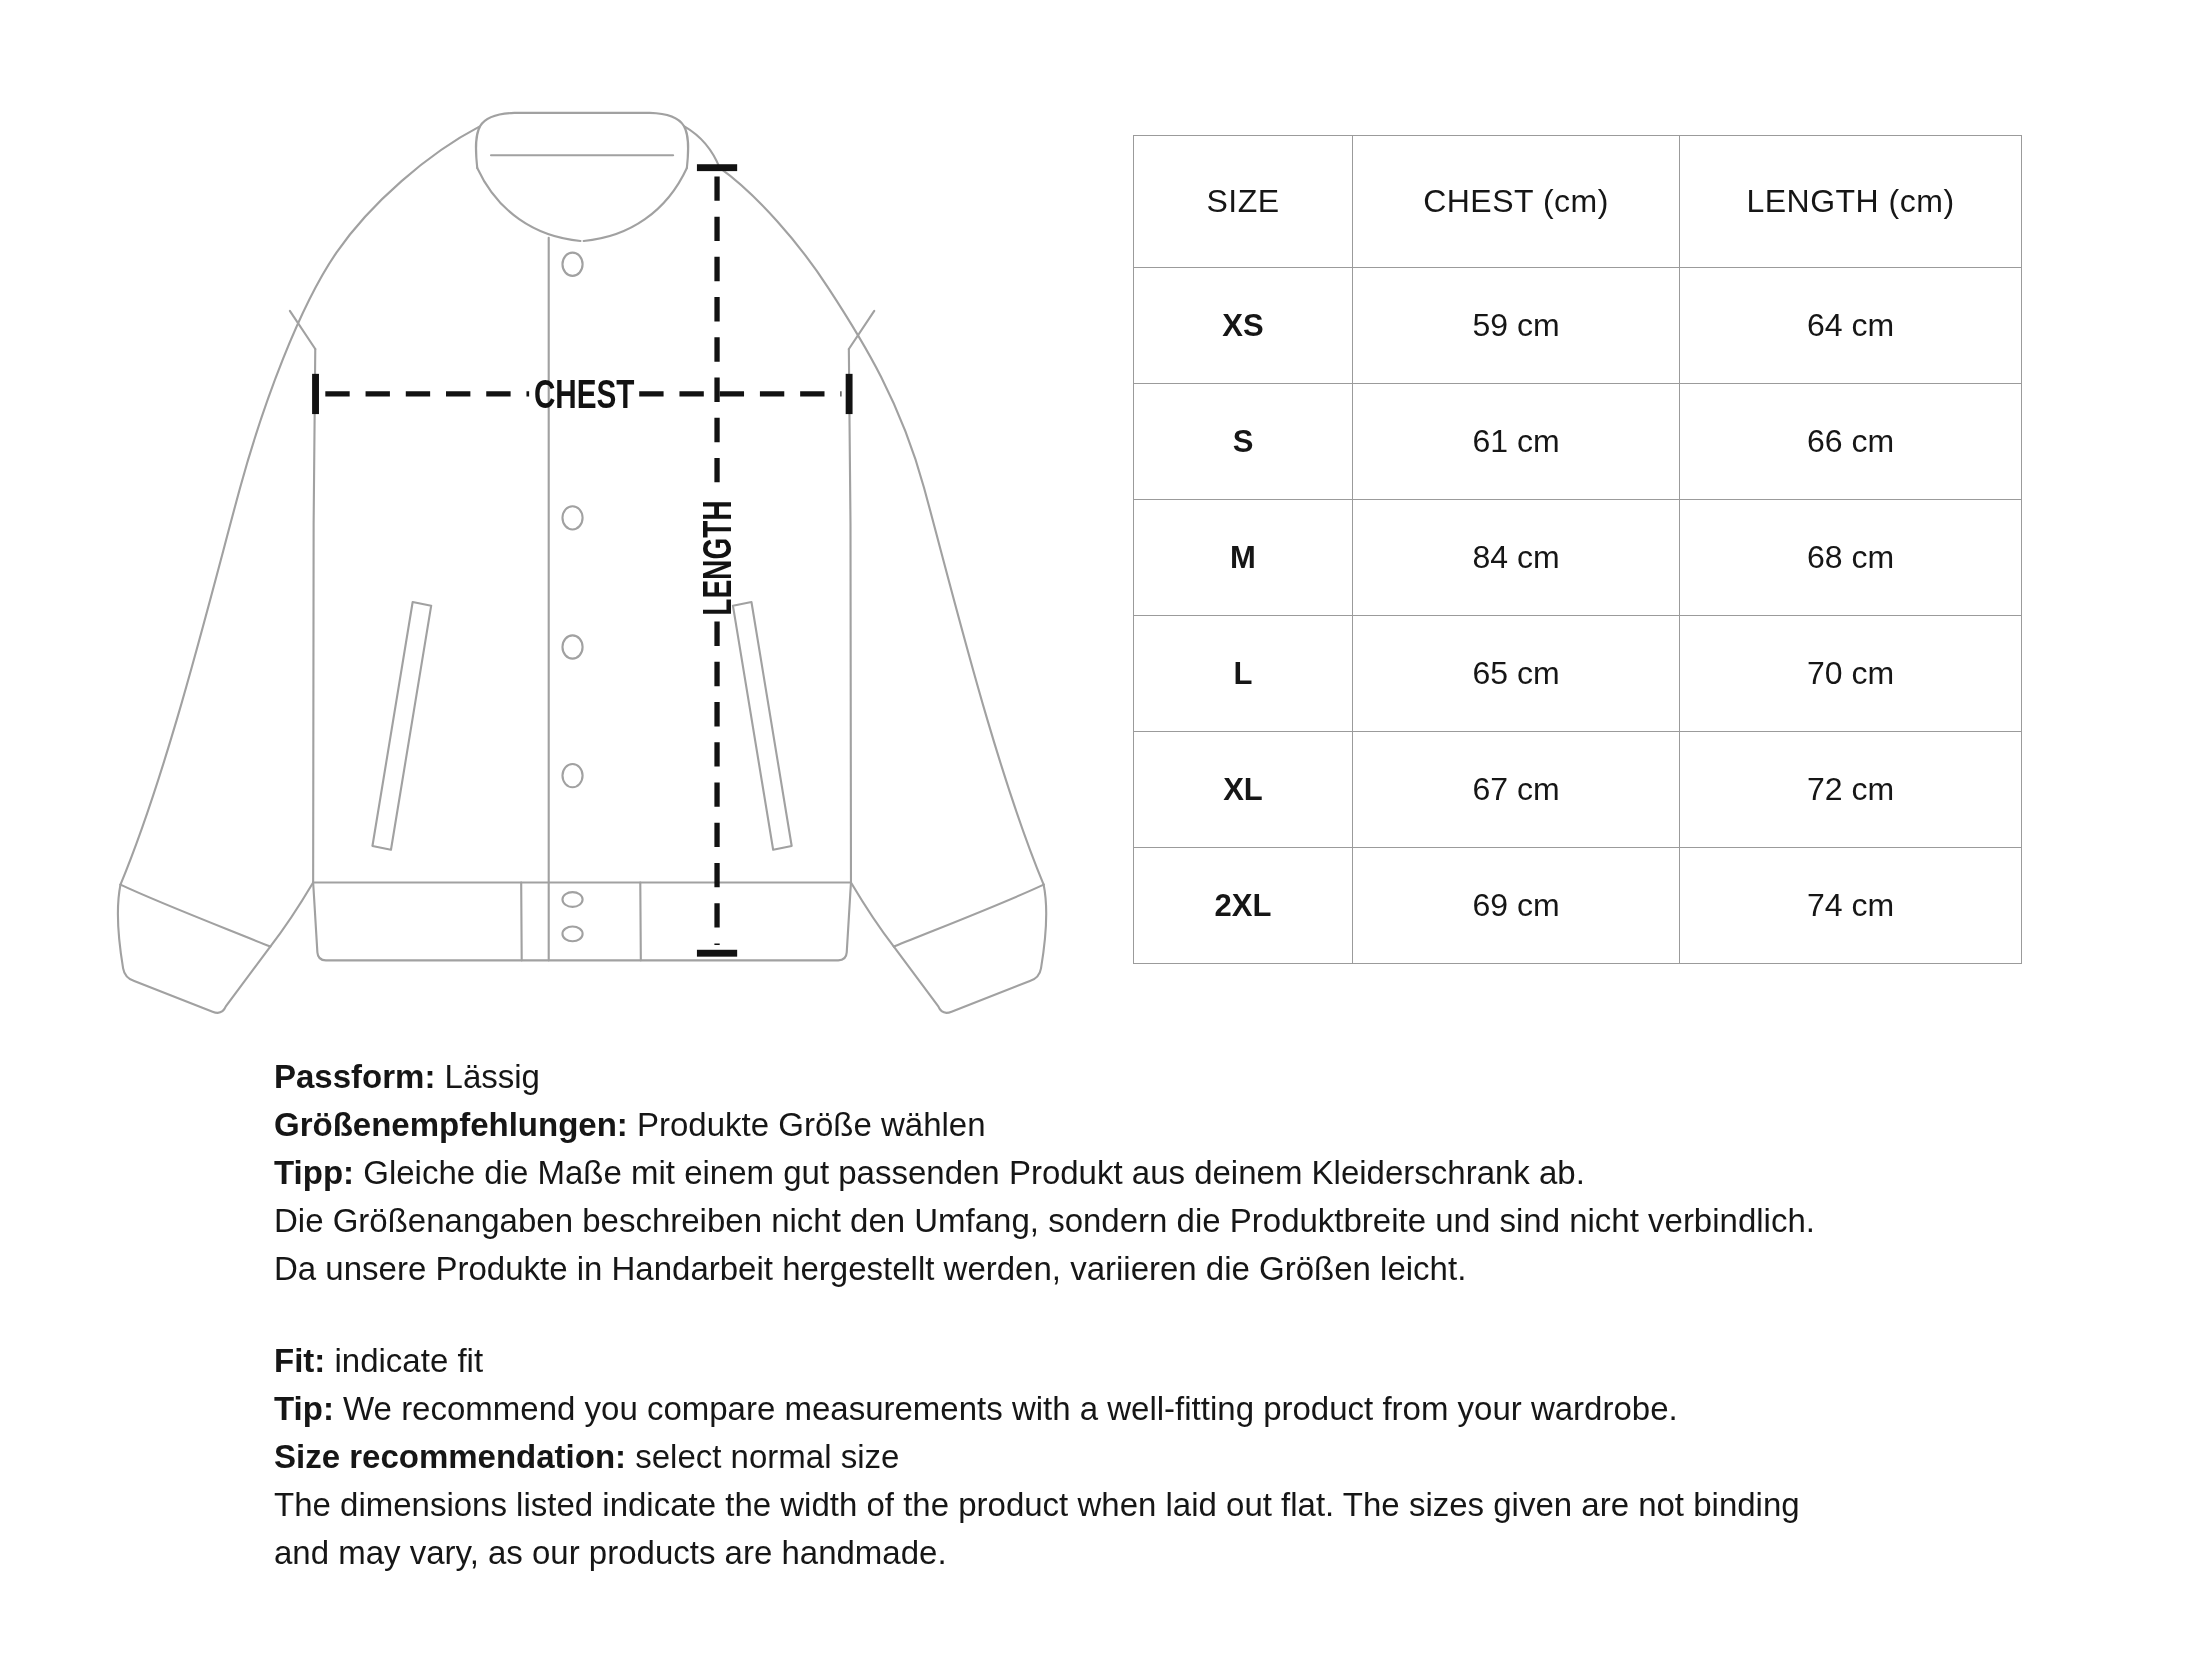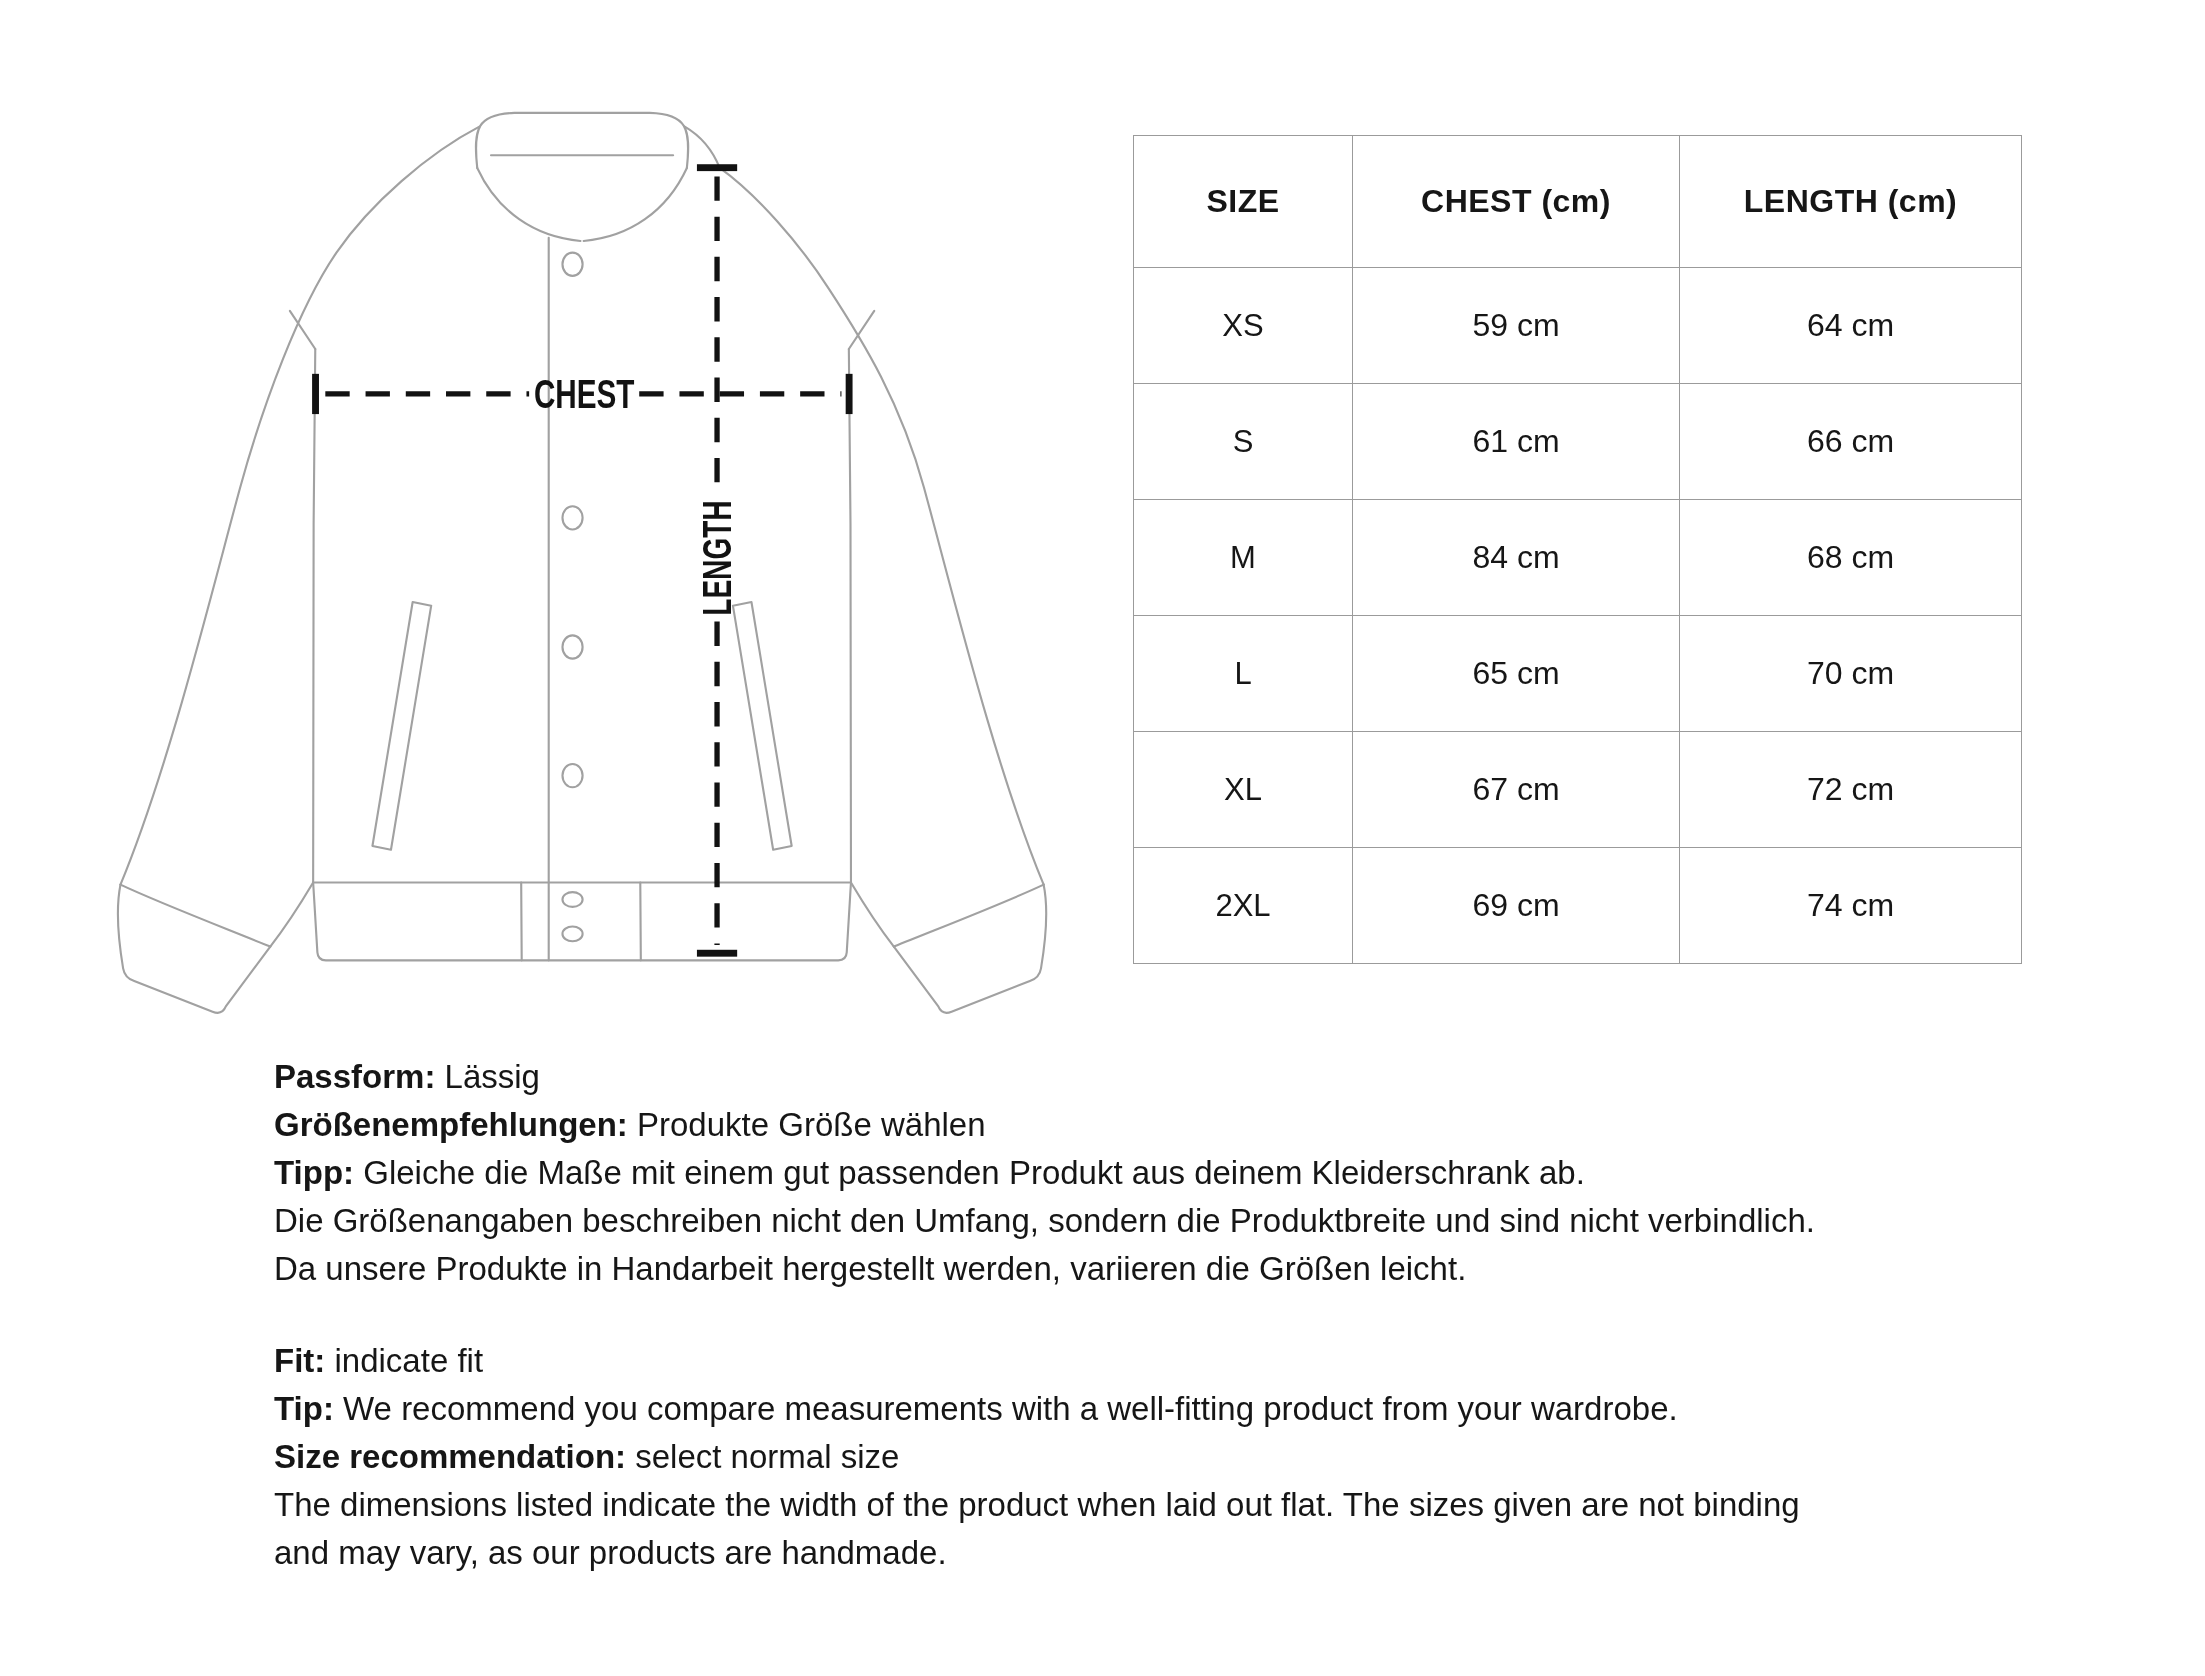--- a/index.html
+++ b/index.html
@@ -23,23 +23,23 @@
   .size-table{
     position:absolute;left:1133px;top:135px;width:888px;
     border-collapse:collapse;table-layout:fixed;
   }
   .size-table th,.size-table td{
     border:1.6px solid #9b9b9b;text-align:center;vertical-align:middle;padding:0;
     background:#ffffff;
   }
   .size-table thead tr{height:132px;}
   .size-table tbody tr{height:116px;}
-  .size-table th{font-size:32px;font-weight:700;letter-spacing:0.5px;}
+  .size-table th{font-size:32px;font-weight:400;letter-spacing:0.5px;}
   .size-table td{font-size:32px;font-weight:400;}
-  .size-table td.size-cell{font-size:31px;font-weight:400;}
+  .size-table td.size-cell{font-size:31px;font-weight:700;}
   
   .notes{position:absolute;left:242px;font-size:33px;line-height:48px;white-space:nowrap;margin-left:32px;}
   .notes p{margin:0;}
   .notes .b{font-weight:700;}
   .notes-de{top:1053px;}
   .notes-en{top:1337px;}
 </style>
 </head>
 <body>
 

